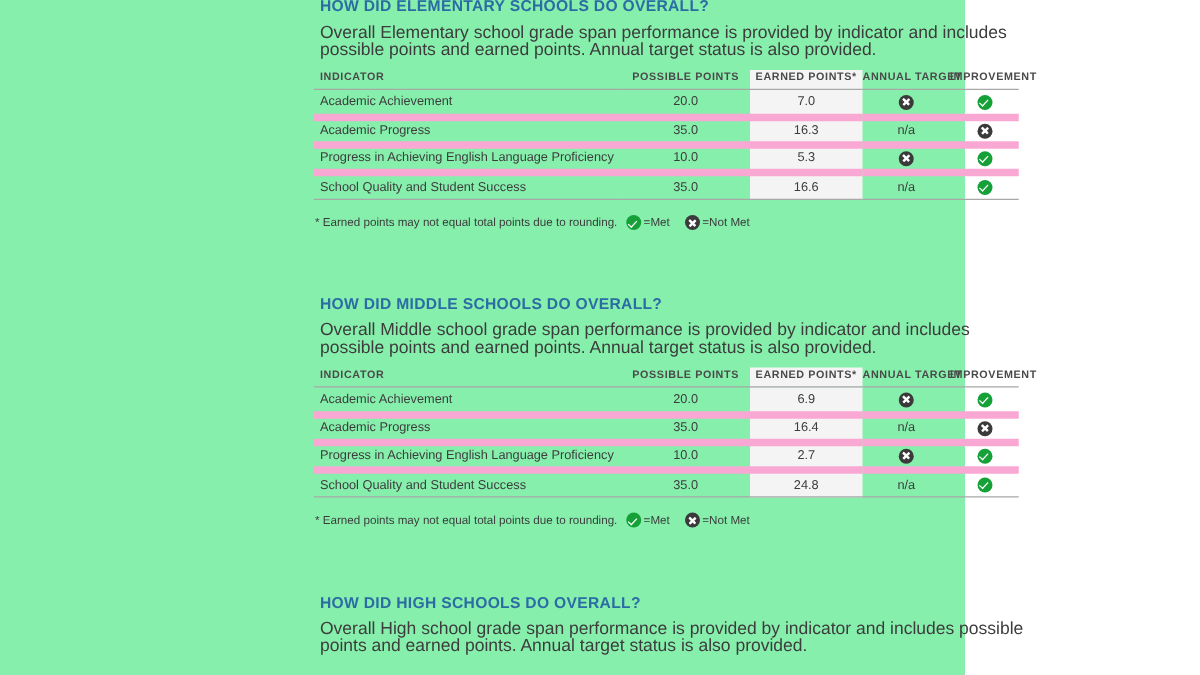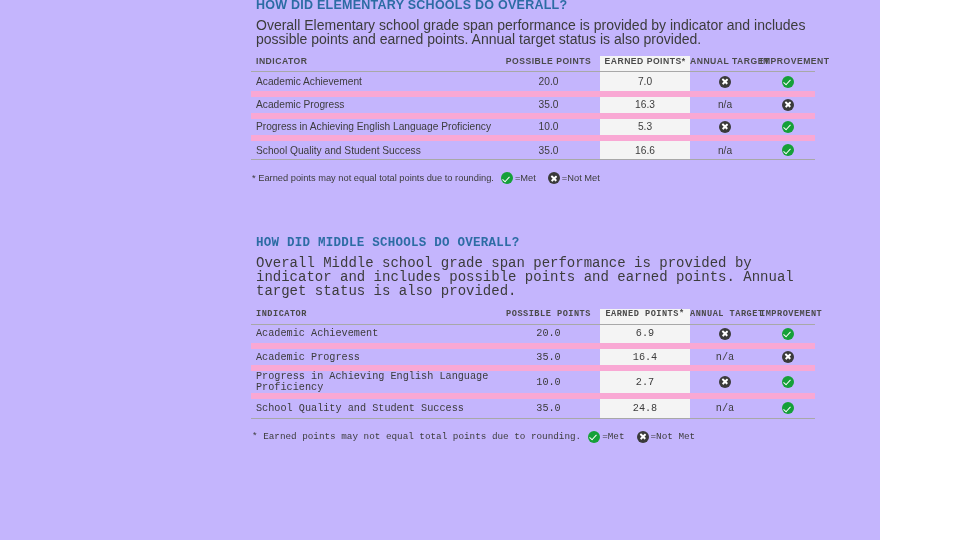--- a/index.html
+++ b/index.html
@@ -7,23 +7,23 @@
     margin: 0;
     padding: 0;
     width: 960px;
     height: 540px;
     background: #ffffff;
     font-family: "Liberation Sans", sans-serif;
     overflow: hidden;
   }
   .page {
     position: relative;
-    width: 880px;
+    width: 772px;
     height: 540px;
-    background: #c4b5fd;
+    background: #86efac;
   }
   .section {
     position: absolute;
     left: 251px;
     width: 564px;
   }
   .section-heading {
     color: #2c6ca4;
     font-size: 12.5px;
     font-weight: bold;
@@ -182,21 +182,21 @@
         <span class="badge met"></span>
         <span class="legend-label">=Met</span>
       </span>
       <span class="legend-item">
         <span class="badge not-met"></span>
         <span class="legend-label">=Not Met</span>
       </span>
     </div>
   </div>
 
-  <div class="section" id="sec-1" style="top:236px;font-family:Liberation Mono, monospace;">
+  <div class="section" id="sec-1" style="top:236px;">
     <h2 class="section-heading">HOW DID MIDDLE SCHOOLS DO OVERALL?</h2>
     <p class="section-desc">Overall Middle school grade span performance is provided by indicator and includes possible points and earned points. Annual target status is also provided.</p>
     <table class="grade-table">
       <thead>
         <tr>
           <th class="col-indicator">INDICATOR</th>
           <th class="col-possible">POSSIBLE POINTS</th>
           <th class="col-earned">EARNED POINTS*</th>
           <th class="col-annual">ANNUAL TARGET</th>
           <th class="col-improve">IMPROVEMENT</th>
@@ -239,14 +239,18 @@
         <span class="badge met"></span>
         <span class="legend-label">=Met</span>
       </span>
       <span class="legend-item">
         <span class="badge not-met"></span>
         <span class="legend-label">=Not Met</span>
       </span>
     </div>
   </div>
 
+  <div class="section" id="sec-2" style="top:475px; width:570px;">
+    <h2 class="section-heading">HOW DID HIGH SCHOOLS DO OVERALL?</h2>
+    <p class="section-desc" style="width:568px;">Overall High school grade span performance is provided by indicator and includes possible points and earned points. Annual target status is also provided.</p>
+  </div>
 
 </div>
 
 </body></html>

